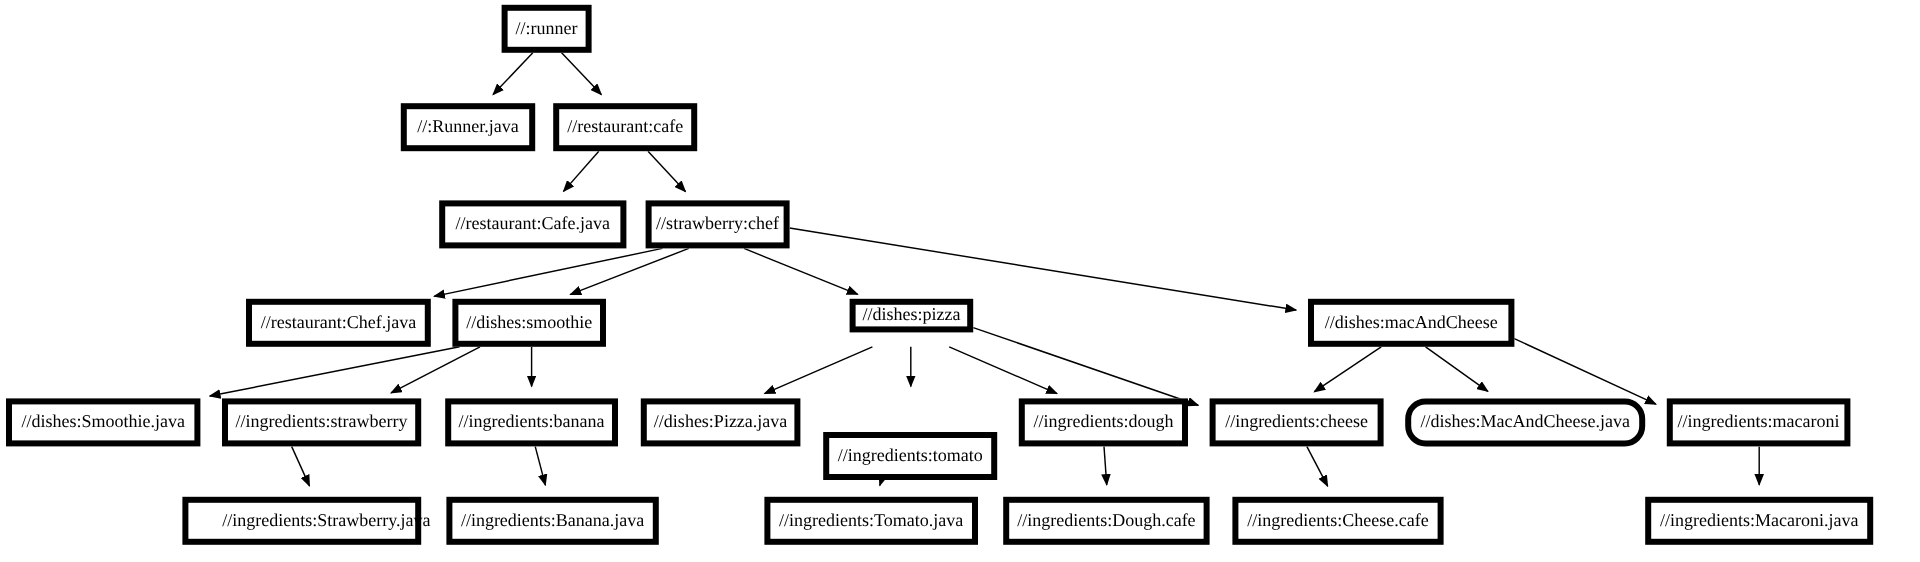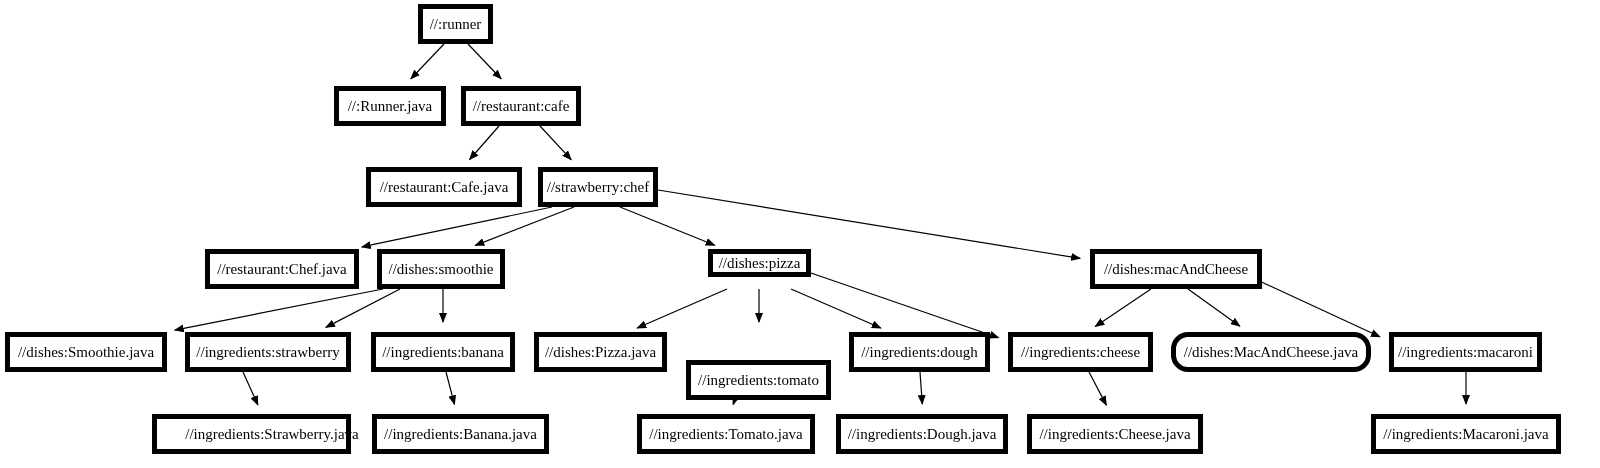--- a/index.html
+++ b/index.html
@@ -123,22 +123,22 @@
       <div class="node" style="left: 152px; top: 414px; width: 199px; height: 40px; border-color: rgb(0, 0, 0); background: rgb(255, 255, 255); padding-left: 41px;">
         <span class="lbl">//ingredients:Strawberry.java</span>
       </div>
       <div class="node" style="left: 372px; top: 414px; width: 177px; height: 40px; border-color: rgb(0, 0, 0); background: rgb(255, 255, 255);">
         <span class="lbl">//ingredients:Banana.java</span>
       </div>
       <div class="node" style="left: 637px; top: 414px; width: 178px; height: 40px; border-color: rgb(0, 0, 0); background: rgb(255, 255, 255);">
         <span class="lbl">//ingredients:Tomato.java</span>
       </div>
       <div class="node" style="left: 836px; top: 414px; width: 172px; height: 40px; border-color: rgb(0, 0, 0); background: rgb(255, 255, 255);">
-        <span class="lbl">//ingredients:Dough.java</span>
+        <span class="lbl">//ingredients:Dough.cafe</span>
       </div>
       <div class="node" style="left: 1027px; top: 414px; width: 176px; height: 40px; border-color: rgb(0, 0, 0); background: rgb(255, 255, 255);">
-        <span class="lbl">//ingredients:Cheese.java</span>
+        <span class="lbl">//ingredients:Cheese.cafe</span>
       </div>
       <div class="node" style="left: 1371px; top: 414px; width: 190px; height: 40px; border-color: rgb(0, 0, 0); background: rgb(255, 255, 255);">
         <span class="lbl">//ingredients:Macaroni.java</span>
       </div>
     </div>
 </div>
 
 </body></html>

